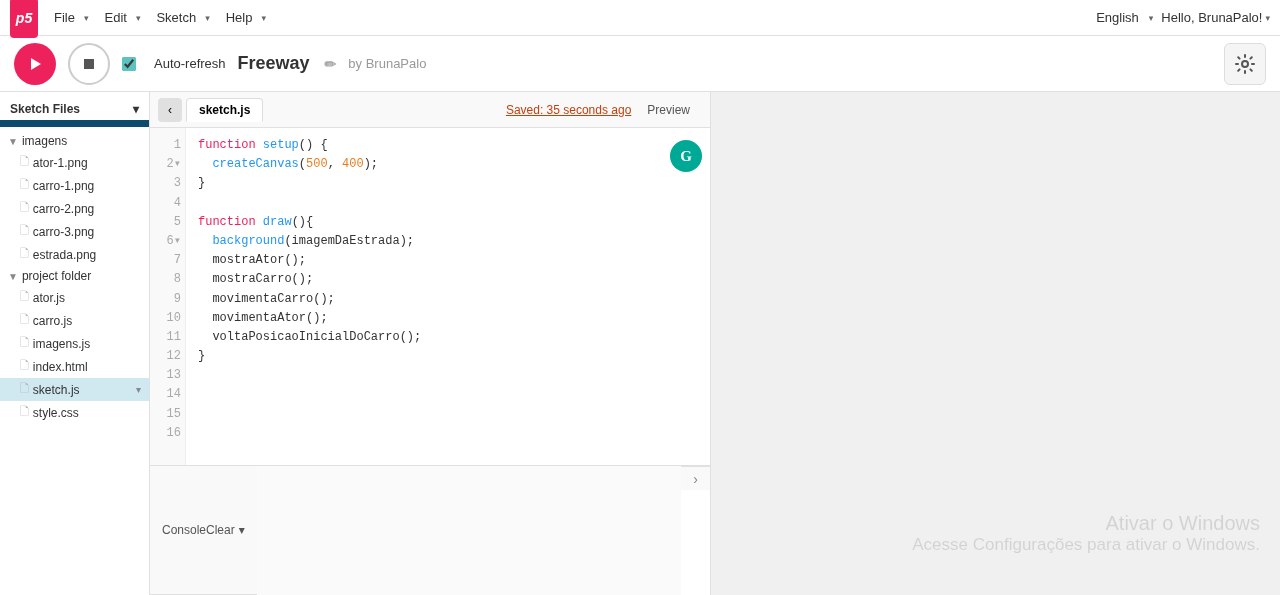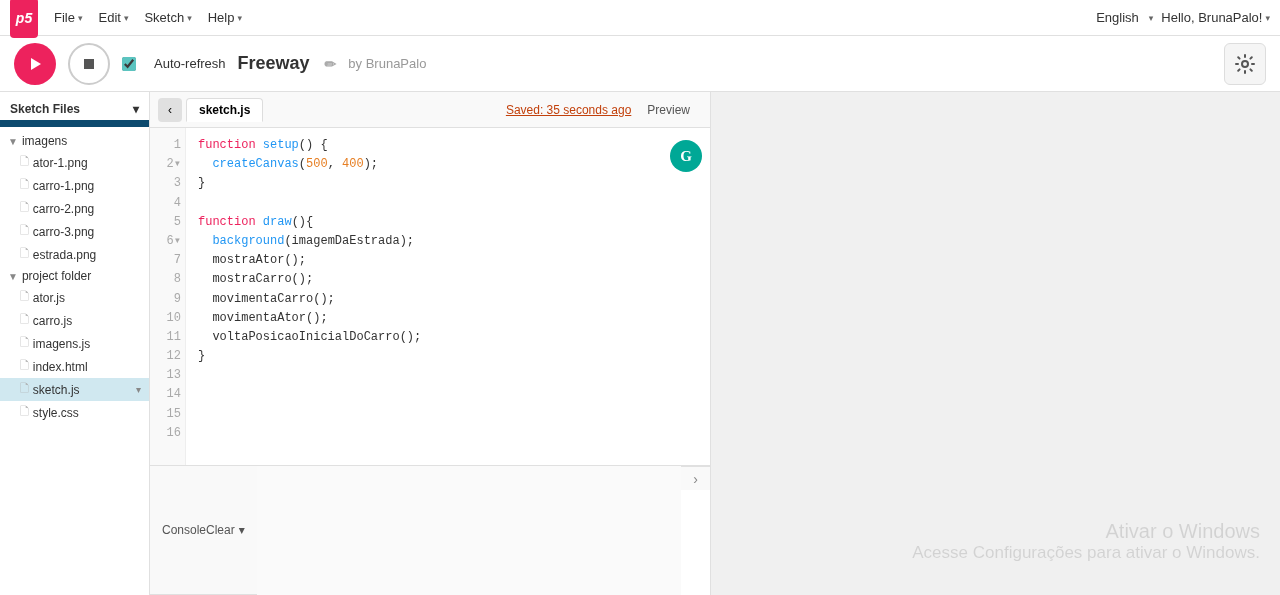--- a/index.html
+++ b/index.html
@@ -10,21 +10,21 @@
       display: flex; align-items: center; height: 36px;
       background: #fff; border-bottom: 1px solid #e0e0e0;
       padding: 0 10px; gap: 16px;
     }
     .p5-logo {
       width: 28px; height: 40px; background: #ed225d; border-radius: 4px;
       display: flex; align-items: center; justify-content: center;
       color: #fff; font-weight: bold; font-size: 14px; font-style: italic;
     }
     .menu-item {
-      display: flex; align-items: center; gap: 3px;
+      display: flex; align-items: center; gap: 9px;
       color: #333; cursor: pointer; font-size: 13px;
     }
     .menu-arrow { font-size: 9px; color: #666; }
     .menubar-right {
       margin-left: auto; display: flex; align-items: center; gap: 8px;
     }
     .lang-selector {
       display: flex; align-items: center; gap: 10px; color: #333; cursor: pointer;
     }
     .hello-user { color: #333; cursor: pointer; display: flex; align-items: center; gap: 3px; }
@@ -159,21 +159,21 @@
     }
     .chevron-right { color: #888; font-size: 14px; }
 
     
     #preview-panel {
       width: 570px; background: #f0f0f0; flex-shrink: 0;
       display: flex; align-items: center; justify-content: center;
       border-left: 1px solid #e0e0e0; position: relative;
     }
     .windows-watermark {
-      position: absolute; bottom: 32px; right: 20px;
+      position: absolute; bottom: 40px; right: 20px;
       text-align: right; color: rgba(0,0,0,0.12);
     }
     .windows-watermark .line1 { font-size: 20px; font-weight: 300; }
     .windows-watermark .line2 { font-size: 17px; font-weight: 400; }
   </style>
 </head>
 <body>
 
 <div id="menubar">
   <div class="p5-logo">

